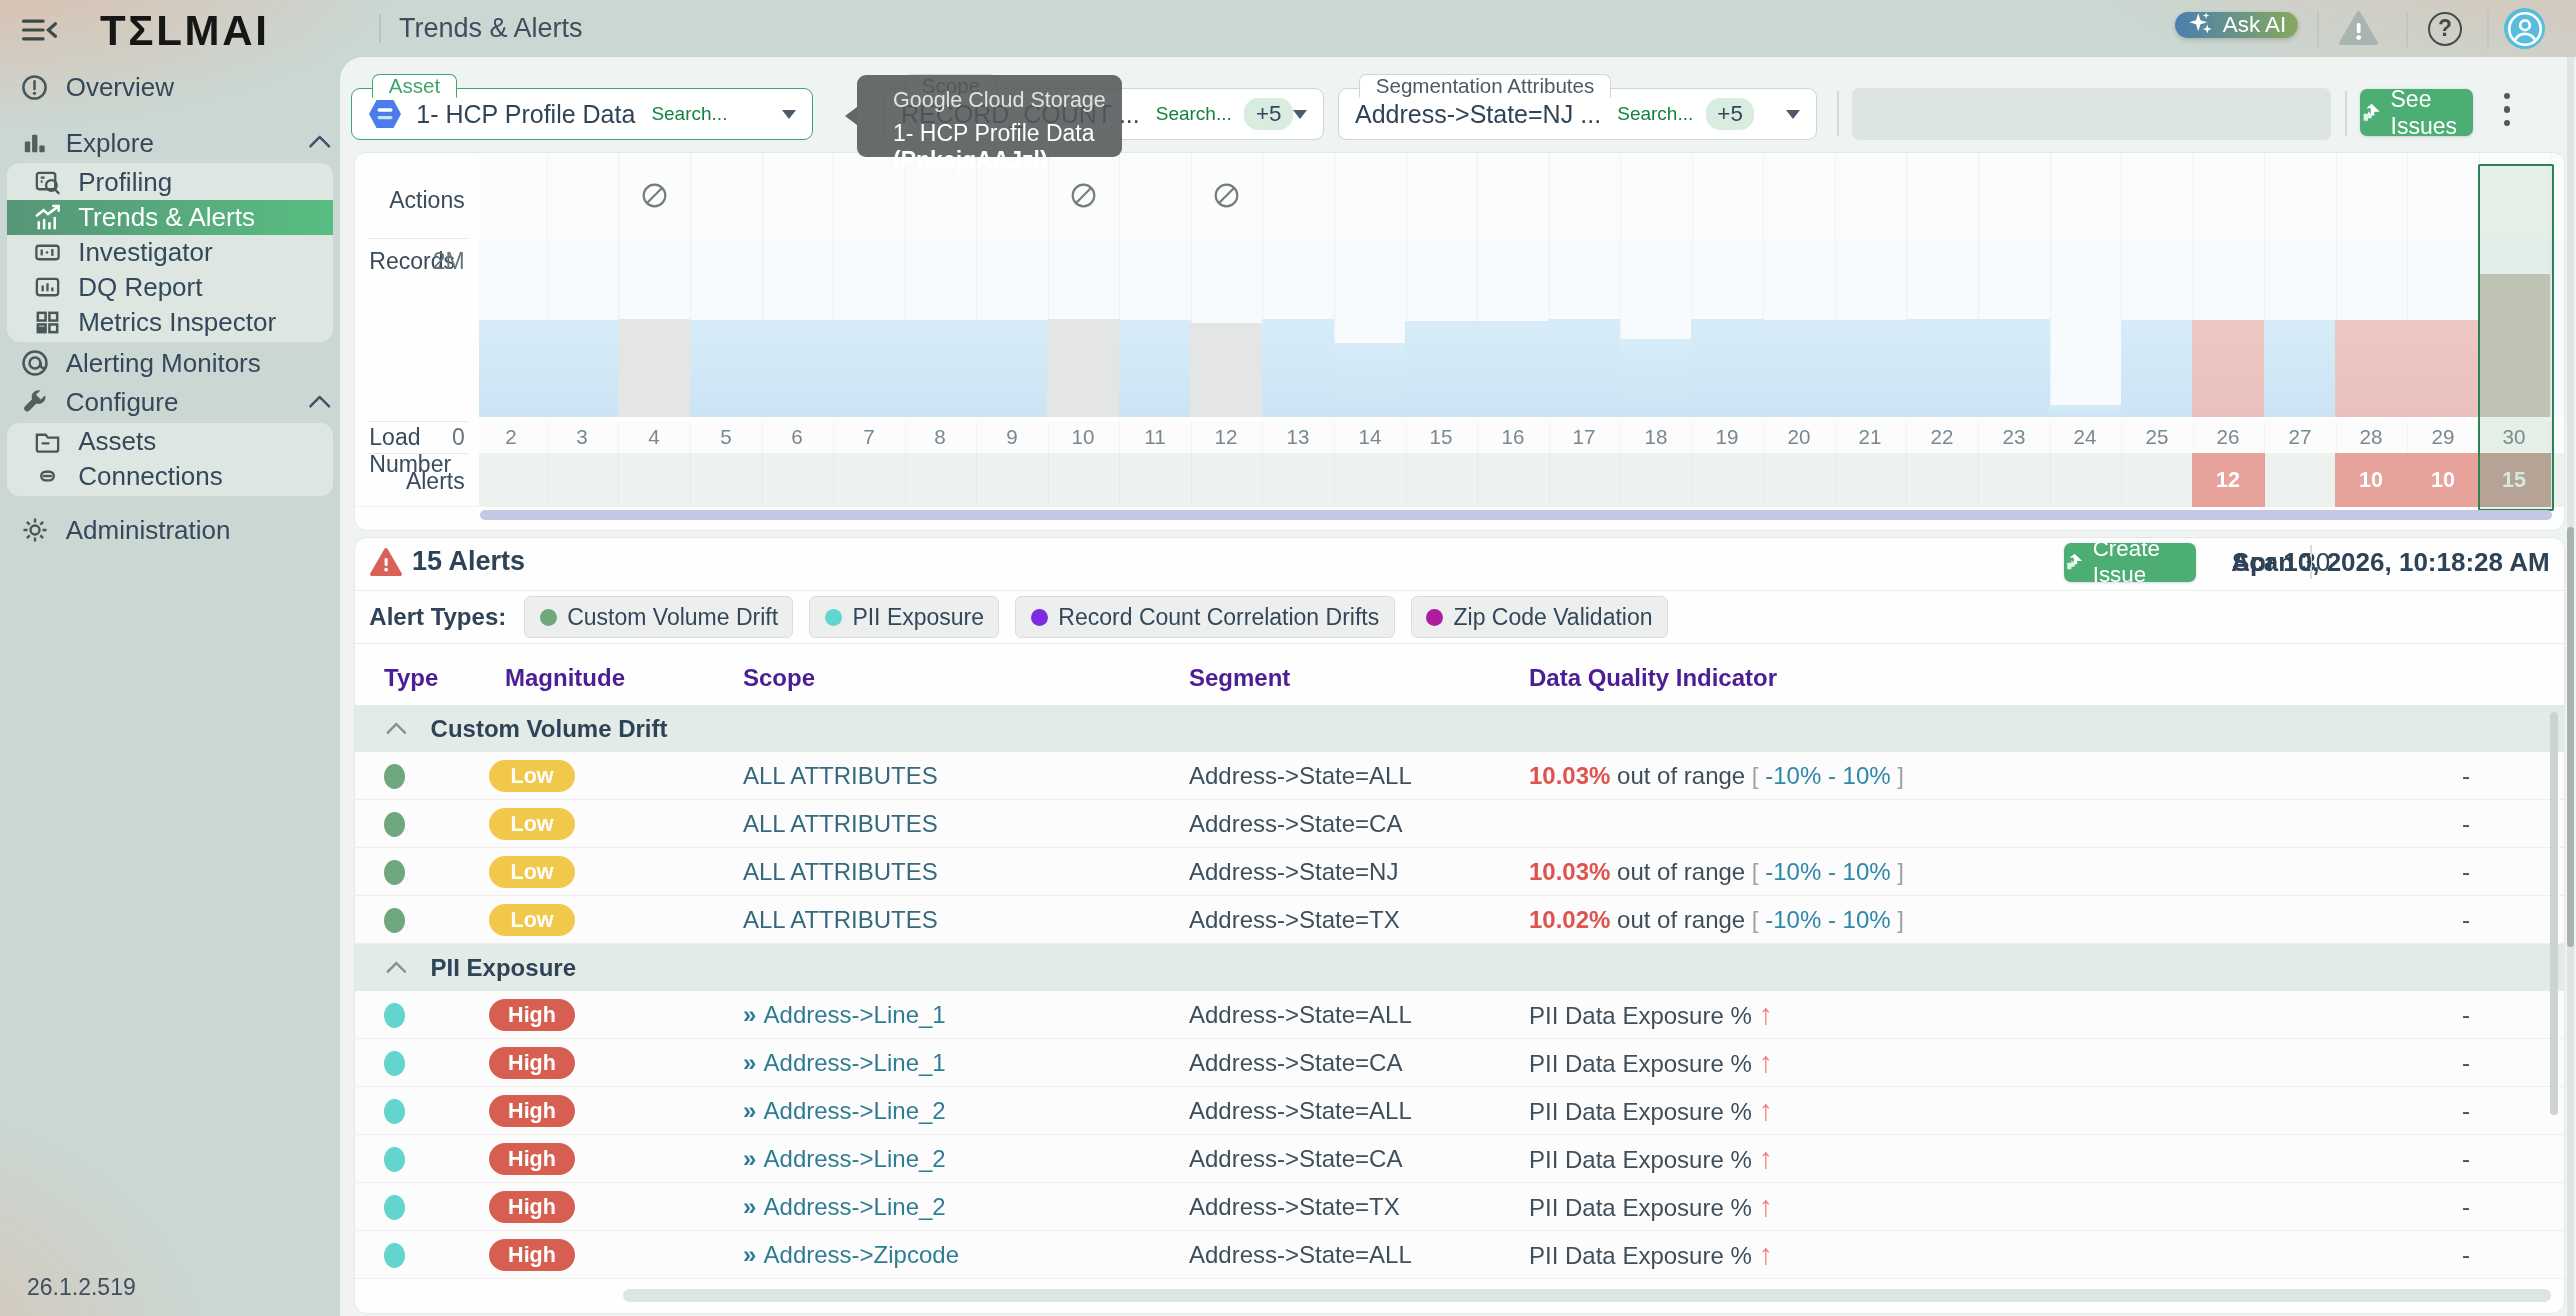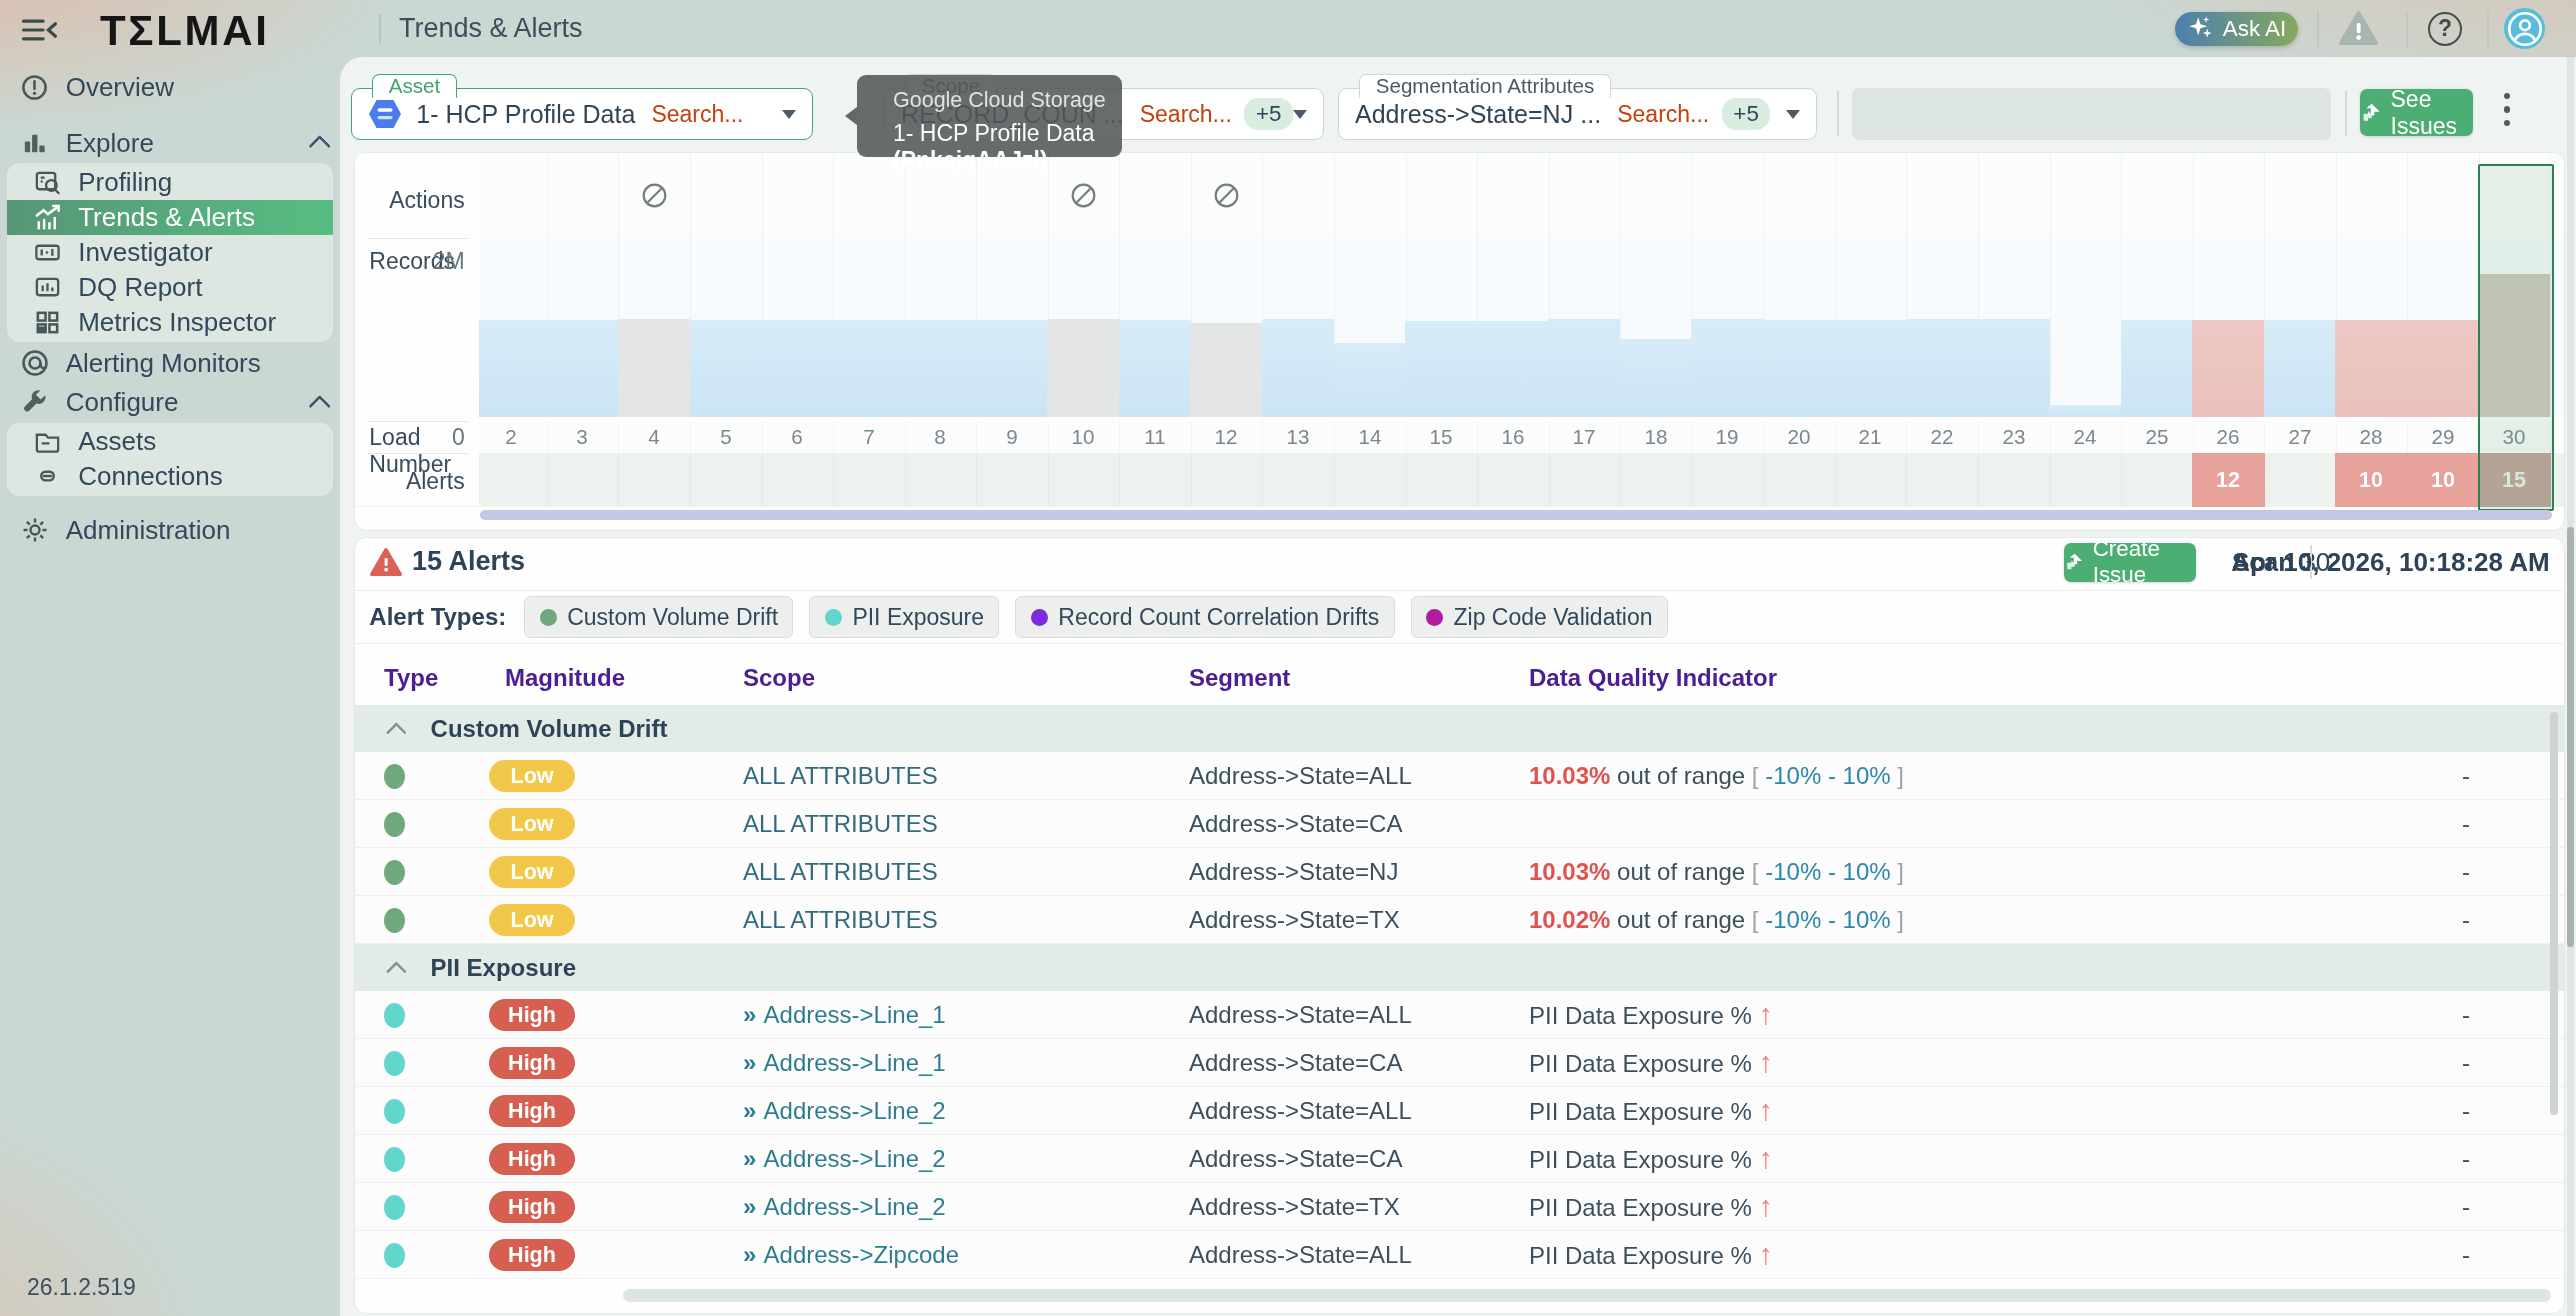--- a/index.html
+++ b/index.html
@@ -10,21 +10,21 @@
       radial-gradient(805px 268px at 102% -72px, rgba(233,166,137,.45), rgba(233,166,137,0) 70%),
       radial-gradient(447px 376px at -107px 104%, rgba(233,166,137,.4), rgba(233,166,137,0) 70%),
       #cbd7d2;}
   .abs{position:absolute;box-sizing:border-box;}
   
   .logo{font-size:42px;font-weight:bold;letter-spacing:2.7px;color:#161616;}
   .hdr-title{font-size:27px;color:#3d4f5c;}
   .hdr-divider{width:1.8px;height:29px;background:#b7c3be;}
   .askai{display:flex;align-items:center;gap:9px;justify-content:center;
     background:linear-gradient(90deg,#4b7fae,#86a95e);border-radius:18px;
-    color:#fff;font-size:22.4px;height:34px;width:123px;box-shadow:0 1.8px 5.4px rgba(0,0,0,.18);}
+    color:#fff;font-size:22.4px;height:26px;width:123px;box-shadow:0 1.8px 5.4px rgba(0,0,0,.18);}
   .hicon-div{width:1.8px;height:36px;background:#bcc8c3;}
   .help-circle{width:34px;height:34px;border:2.7px solid #3f4e4c;border-radius:50%;
     display:flex;align-items:center;justify-content:center;font-size:23px;font-weight:bold;color:#3f4e4c;}
   .avatar{width:41px;height:41px;border-radius:50%;background:#58bcdc;display:flex;align-items:center;justify-content:center;}
   
   .sidebar{position:absolute;left:0;top:57px;width:340px;}
   .sb-row{display:flex;align-items:center;height:36px;padding:0 12.5px 0 19.7px;font-size:26px;color:#33485a;cursor:pointer;}
   .sb-row .sb-ico{width:30px;display:flex;justify-content:center;margin-right:16px;flex:none;}
   .sb-row .sb-label{flex:1;white-space:nowrap;}
   .sb-group{margin:1.8px 7.2px 0 7.2px;background:rgba(226,234,230,.8);border-radius:12.5px;overflow:hidden;padding:1.8px 0;}
@@ -39,21 +39,21 @@
   
   .field{position:absolute;background:#fff;border:1.8px solid #ccd6d3;border-radius:9px;height:52px;
     display:flex;align-items:center;padding:0 16px;box-sizing:border-box;}
   .field .legend{position:absolute;top:-15px;left:19.7px;height:21.5px;line-height:21.5px;background:#fff;
     padding:0 16px;font-size:20.6px;color:#4a5a64;border:1.8px solid #ccd6d3;border-bottom:1.8px solid #fff;
     border-radius:7.2px 7.2px 0 0;}
   .field.green{border-color:#3fa569;}
   .field.green .legend{color:#3fa569;border-color:#3fa569;border-bottom-color:#fff;}
   .f-value{font-size:25px;color:#2f4457;white-space:nowrap;}
   .f-ellipsis{font-size:25px;color:#2f4457;margin-left:7.2px;}
-  .f-ph{font-size:23px;color:#c2410c;margin-left:16px;white-space:nowrap;}
+  .f-ph{font-size:19px;color:#15803d;margin-left:16px;white-space:nowrap;}
   .f-caret{width:0;height:0;border-left:7.2px solid transparent;border-right:7.2px solid transparent;
     border-top:9.8px solid #4b5a68;margin-left:auto;}
   .chip-more{background:#d8ecdf;border-radius:14.3px;padding:2.7px 11.6px;font-size:22.4px;color:#33475a;margin-left:12.5px;}
   .btn-green{display:flex;align-items:center;gap:9px;justify-content:center;background:#4cae73;border-radius:7.2px;
     color:#fff;font-size:23px;height:47px;box-shadow:0 0.9px 2.7px rgba(0,0,0,.15);}
   .kebab{display:flex;flex-direction:column;gap:7.2px;align-items:center;}
   .kebab i{width:6.3px;height:6.3px;border-radius:50%;background:#4d5c5a;}
   
   .tooltip{position:absolute;left:857px;top:75px;width:265px;height:82px;background:rgba(84,88,88,.88);
     border-radius:9px;z-index:20;padding:12.5px 0 0 36px;box-sizing:border-box;}

